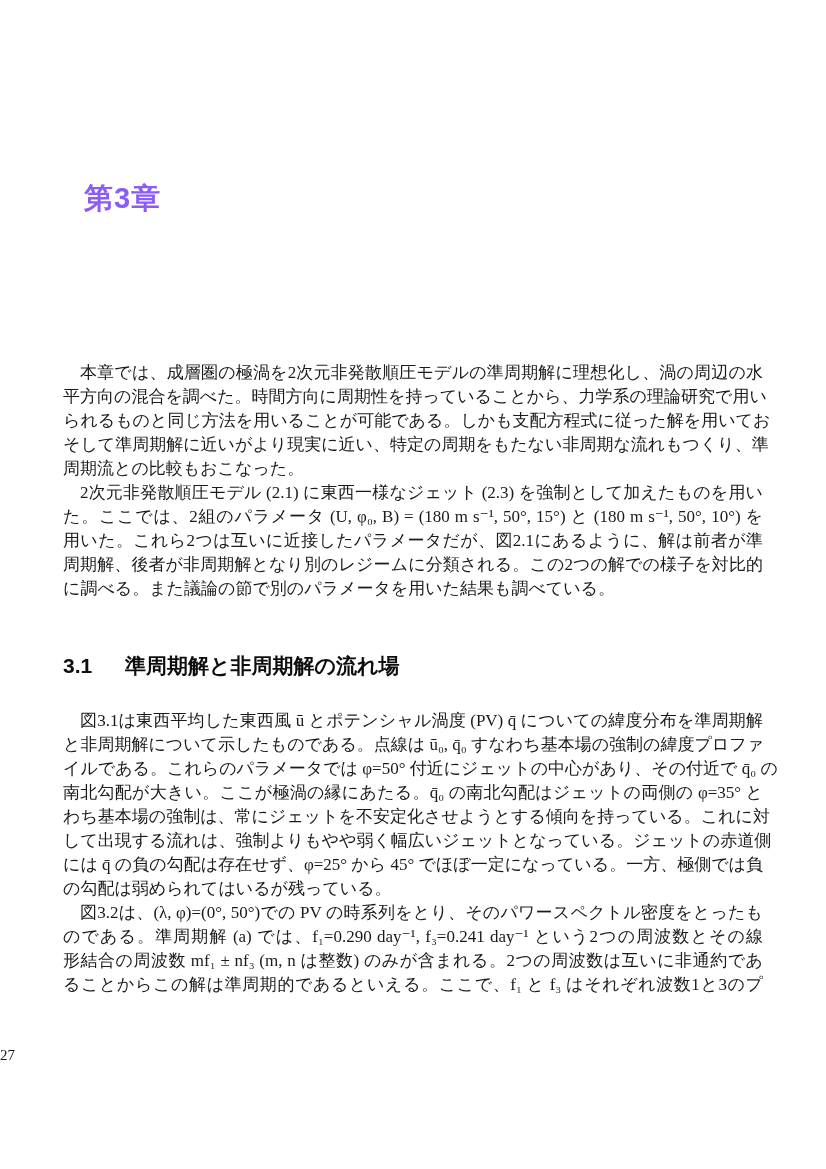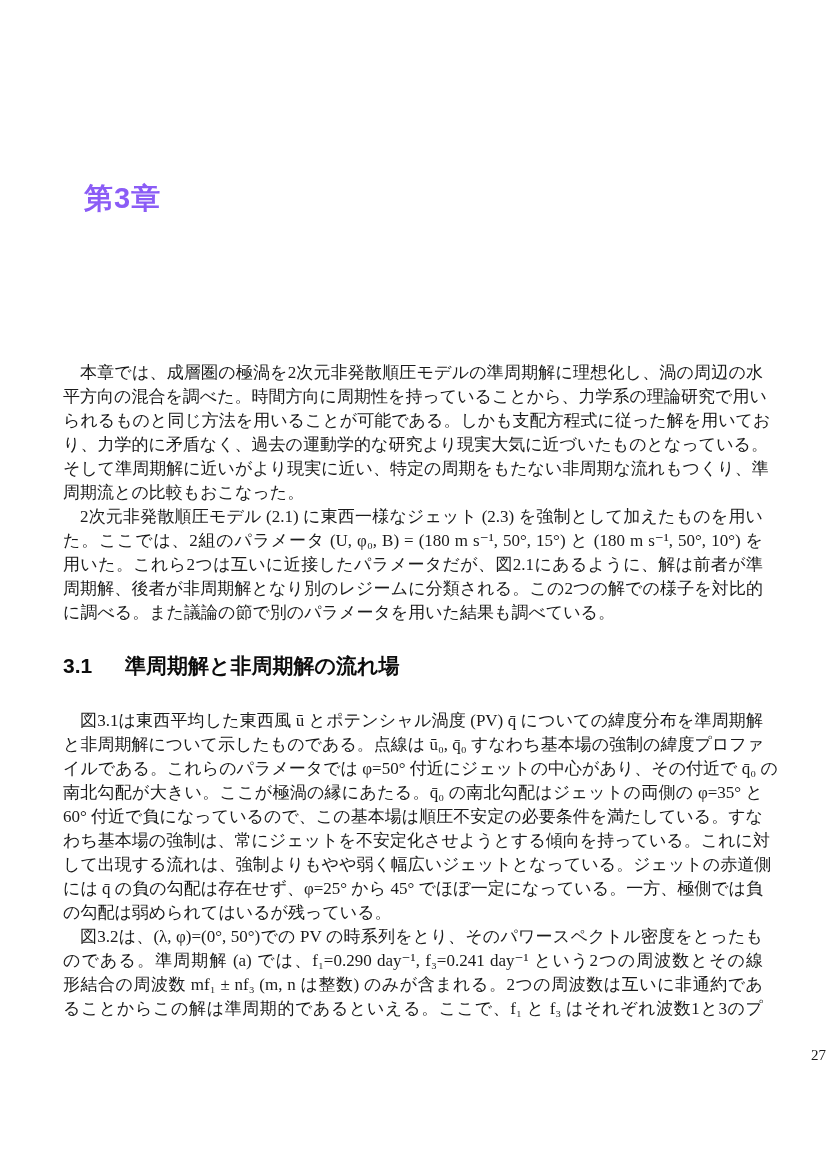--- a/index.html
+++ b/index.html
@@ -74,40 +74,39 @@
   }
   .sec-num {
     display: inline-block;
     width: 62px;
   }
   .page-number {
     position: absolute;
     left: 0;
     top: 1045px;
     width: 100%;
-    text-align: right;
+    text-align: left;
     font-size: 15px;
     line-height: 20px;
     color: #1a1a1a;
   }
 </style>
 </head>
 <body>
 
 <div class="page">
 
   <h1 class="chapter-label">第3章</h1>
 
 
   <div class="bodyblock intro">
       <div class="para">
         <div class="line first">本章では、成層圏の極渦を2次元非発散順圧モデルの準周期解に理想化し、渦の周辺の水</div>
         <div class="line">平方向の混合を調べた。時間方向に周期性を持っていることから、力学系の理論研究で用い</div>
         <div class="line">られるものと同じ方法を用いることが可能である。しかも支配方程式に従った解を用いてお</div>
-        <div class="line">り、力学的に矛盾なく、過去の運動学的な研究より現実大気に近づいたものとなっている。</div>
         <div class="line">そして準周期解に近いがより現実に近い、特定の周期をもたない非周期な流れもつくり、準</div>
         <div class="line last">周期流との比較もおこなった。</div>
       </div>
       <div class="para">
         <div class="line first">2次元非発散順圧モデル (2.1) に東西一様なジェット (2.3) を強制として加えたものを用い</div>
         <div class="line">た。ここでは、2組のパラメータ (U, φ₀, B) = (180 m s⁻¹, 50°, 15°) と (180 m s⁻¹, 50°, 10°) を</div>
         <div class="line">用いた。これら2つは互いに近接したパラメータだが、図2.1にあるように、解は前者が準</div>
         <div class="line">周期解、後者が非周期解となり別のレジームに分類される。この2つの解での様子を対比的</div>
         <div class="line last">に調べる。また議論の節で別のパラメータを用いた結果も調べている。</div>
       </div>
@@ -116,21 +115,20 @@
   <h2 class="section-heading">
     <span class="sec-num">3.1</span><span class="sec-title">準周期解と非周期解の流れ場</span>
   </h2>
 
   <div class="bodyblock sect">
       <div class="para">
         <div class="line first">図3.1は東西平均した東西風 ū とポテンシャル渦度 (PV) q̄ についての緯度分布を準周期解</div>
         <div class="line">と非周期解について示したものである。点線は ū₀, q̄₀ すなわち基本場の強制の緯度プロファ</div>
         <div class="line">イルである。これらのパラメータでは φ=50° 付近にジェットの中心があり、その付近で q̄₀ の</div>
         <div class="line">南北勾配が大きい。ここが極渦の縁にあたる。q̄₀ の南北勾配はジェットの両側の φ=35° と</div>
-        <div class="line">60° 付近で負になっているので、この基本場は順圧不安定の必要条件を満たしている。すな</div>
         <div class="line">わち基本場の強制は、常にジェットを不安定化させようとする傾向を持っている。これに対</div>
         <div class="line">して出現する流れは、強制よりもやや弱く幅広いジェットとなっている。ジェットの赤道側</div>
         <div class="line">には q̄ の負の勾配は存在せず、φ=25° から 45° でほぼ一定になっている。一方、極側では負</div>
         <div class="line last">の勾配は弱められてはいるが残っている。</div>
       </div>
       <div class="para">
         <div class="line first">図3.2は、(λ, φ)=(0°, 50°)での PV の時系列をとり、そのパワースペクトル密度をとったも</div>
         <div class="line">のである。準周期解 (a) では、f₁=0.290 day⁻¹, f₃=0.241 day⁻¹ という2つの周波数とその線</div>
         <div class="line">形結合の周波数 mf₁ ± nf₃ (m, n は整数) のみが含まれる。2つの周波数は互いに非通約であ</div>
         <div class="line">ることからこの解は準周期的であるといえる。ここで、f₁ と f₃ はそれぞれ波数1と3のプ</div>

